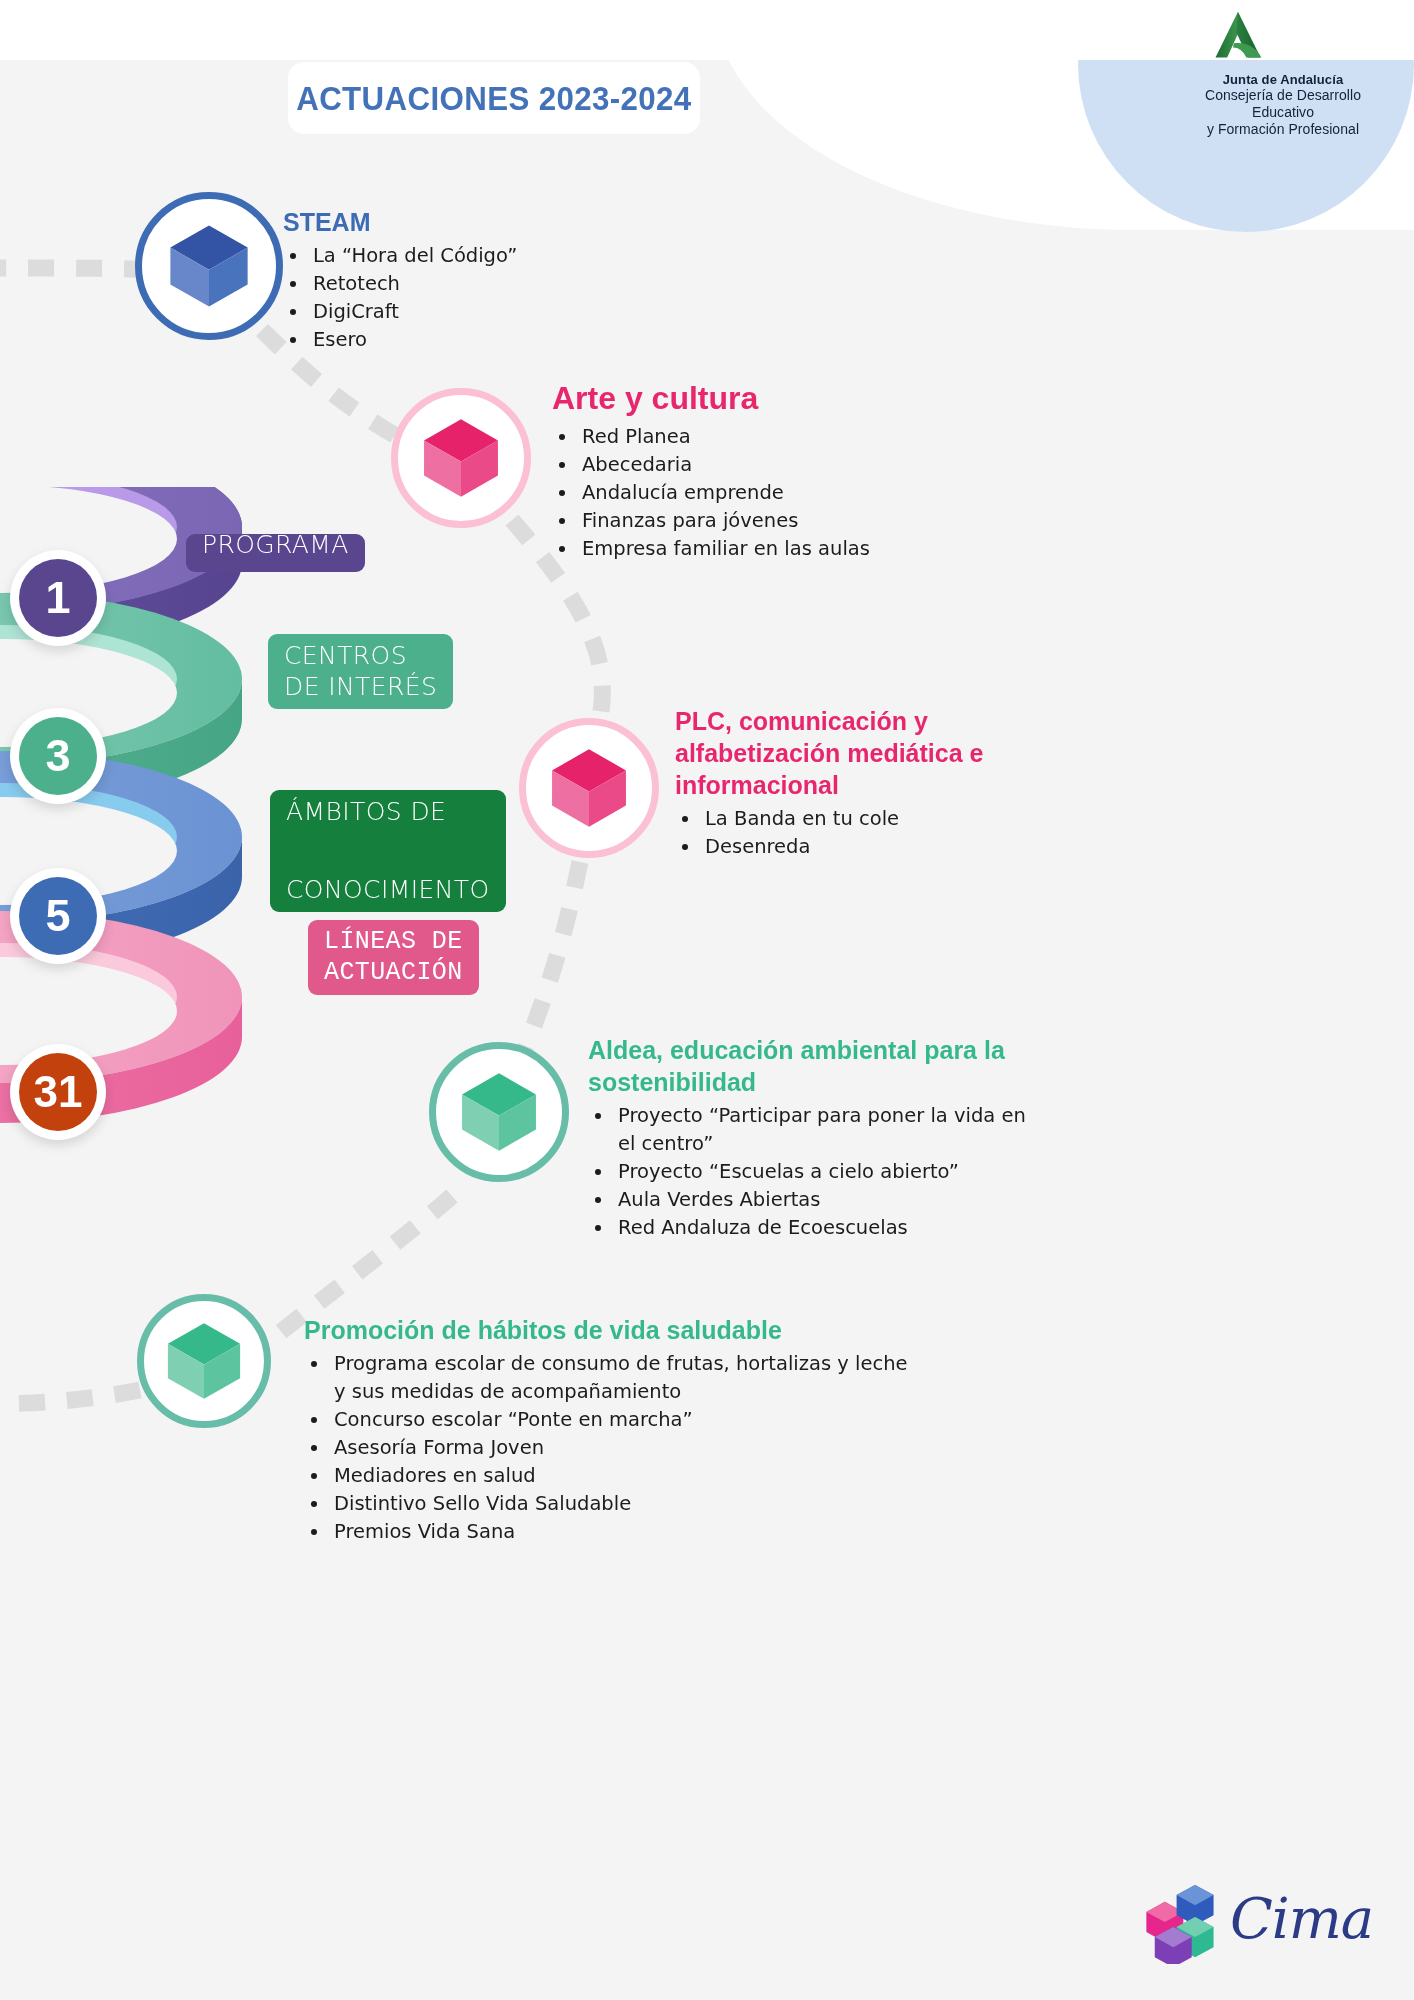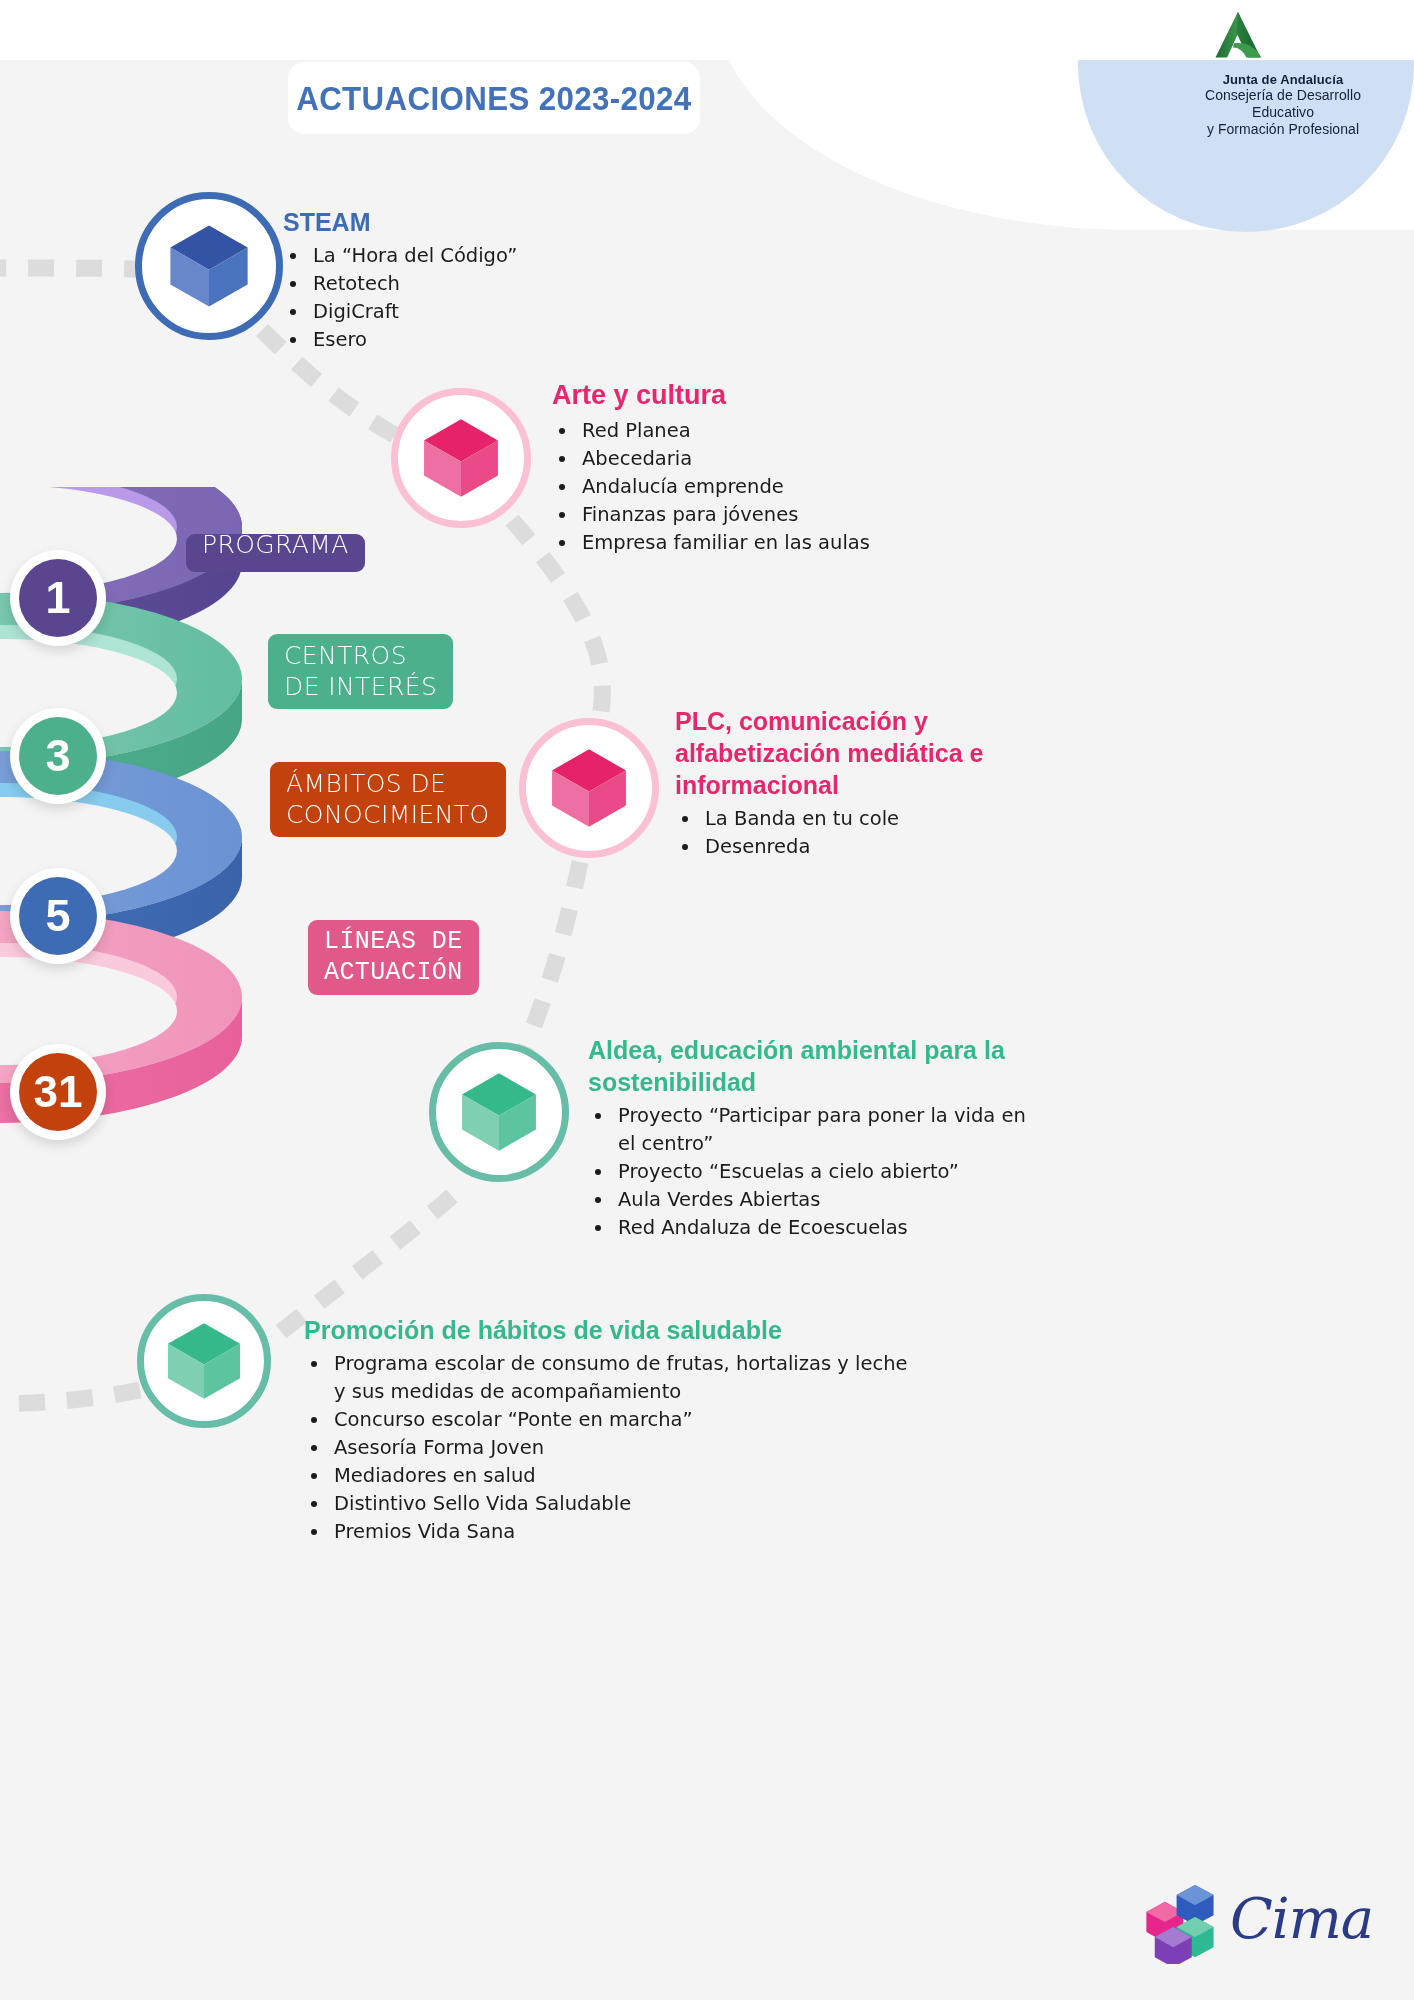--- a/index.html
+++ b/index.html
@@ -84,21 +84,21 @@
   
   .chip{
     position:absolute;z-index:15;border-radius:9px;
     color:#ffffff;display:flex;flex-direction:column;justify-content:center;
     padding:7px 16px;box-sizing:border-box;
     font-size:25px;letter-spacing:.4px;line-height:1.22;
     font-family:"DejaVu Sans","Liberation Sans",sans-serif;font-weight:300;
   }
   #chip-programa{left:186px;top:534px;background:#59468f;height:38px;padding-top:3px;padding-bottom:19px;}
   #chip-centros{left:232px;top:634px;background:#4cb08d;margin-left:36px;}
-  #chip-ambitos{left:270px;top:762px;background:#c2410c;}
+  #chip-ambitos{left:270px;top:790px;background:#15803d;gap:47px;}
   #chip-lineas{left:308px;top:920px;background:#e1588b;font-family:Liberation Mono, monospace;}
 
   
   .node{position:absolute;z-index:12;}
   .node-ring{
     position:absolute;border-radius:50%;background:#ffffff;
     box-sizing:border-box;display:flex;align-items:center;justify-content:center;
   }
   .hex{display:block;}
 
@@ -116,21 +116,21 @@
 
   
   #node-steam{left:135px;top:192px;}
   #node-steam .node-ring{width:148px;height:148px;border:7px solid #3d6cb5;}
   #node-steam .node-text{left:148px;top:14px;width:420px;}
   #node-steam .node-title{font-size:25px;color:#3d6cb5;}
 
   #node-arte{left:391px;top:388px;}
   #node-arte .node-ring{width:140px;height:140px;border:7px solid #fbc0d4;}
   #node-arte .node-text{left:161px;top:-10px;width:440px;}
-  #node-arte .node-title{font-size:27px;color:#e8266d;}
+  #node-arte .node-title{font-size:32px;color:#e8266d;}
 
   #node-plc{left:519px;top:718px;}
   #node-plc .node-ring{width:140px;height:140px;border:7px solid #fbc0d4;}
   #node-plc .node-text{left:156px;top:-13px;width:420px;}
   #node-plc .node-title{font-size:25px;color:#e8266d;}
 
   #node-aldea{left:429px;top:1042px;}
   #node-aldea .node-ring{width:140px;height:140px;border:7px solid #67bda8;}
   #node-aldea .node-text{left:159px;top:-8px;width:460px;}
   #node-aldea .node-title{font-size:25px;color:#35b98b;}

